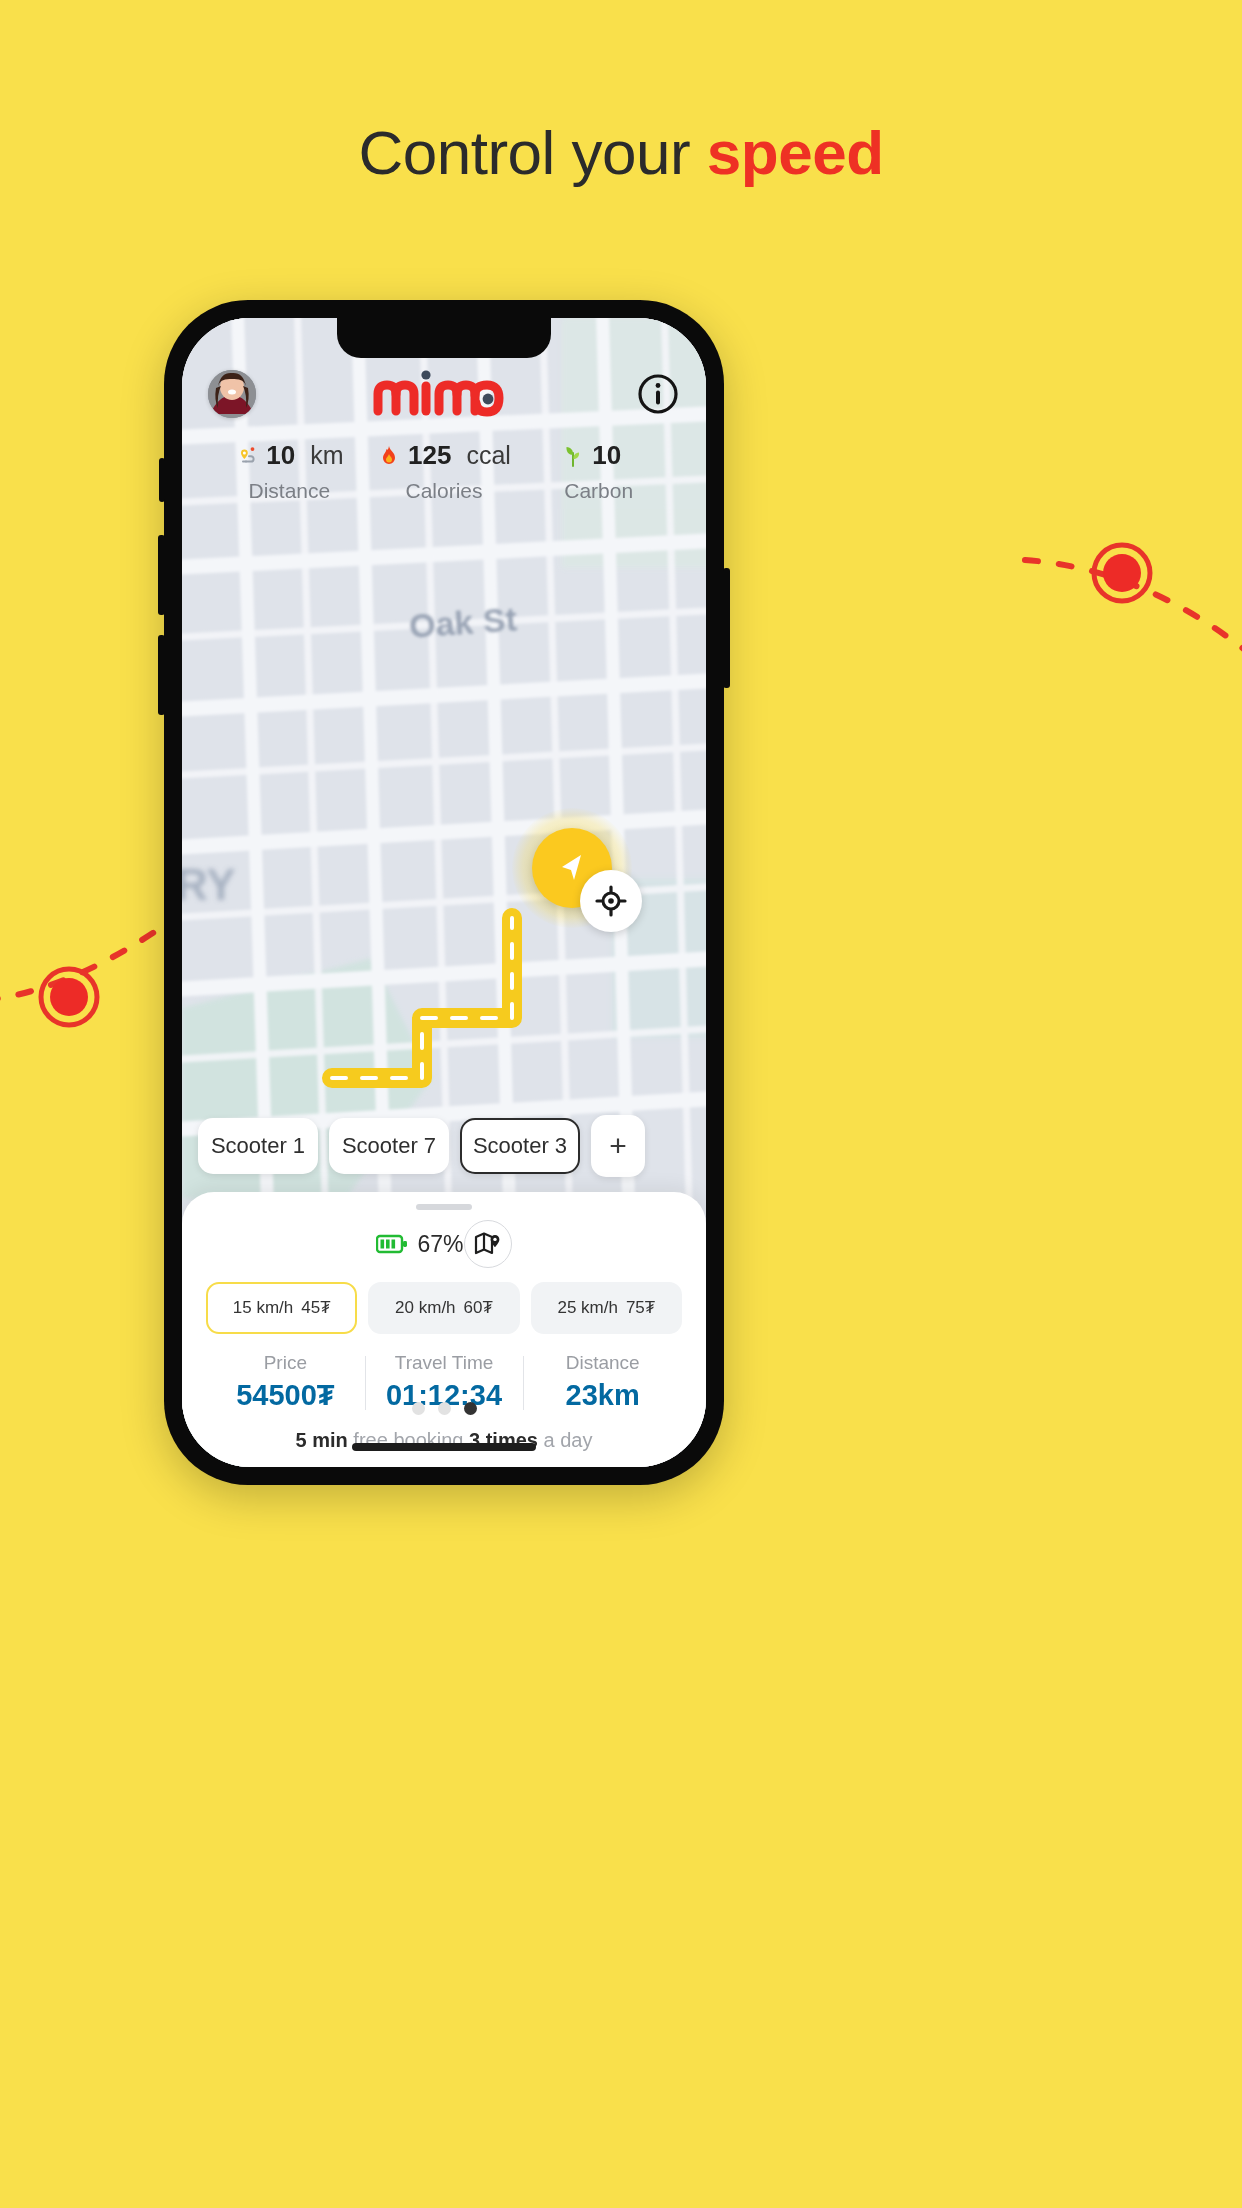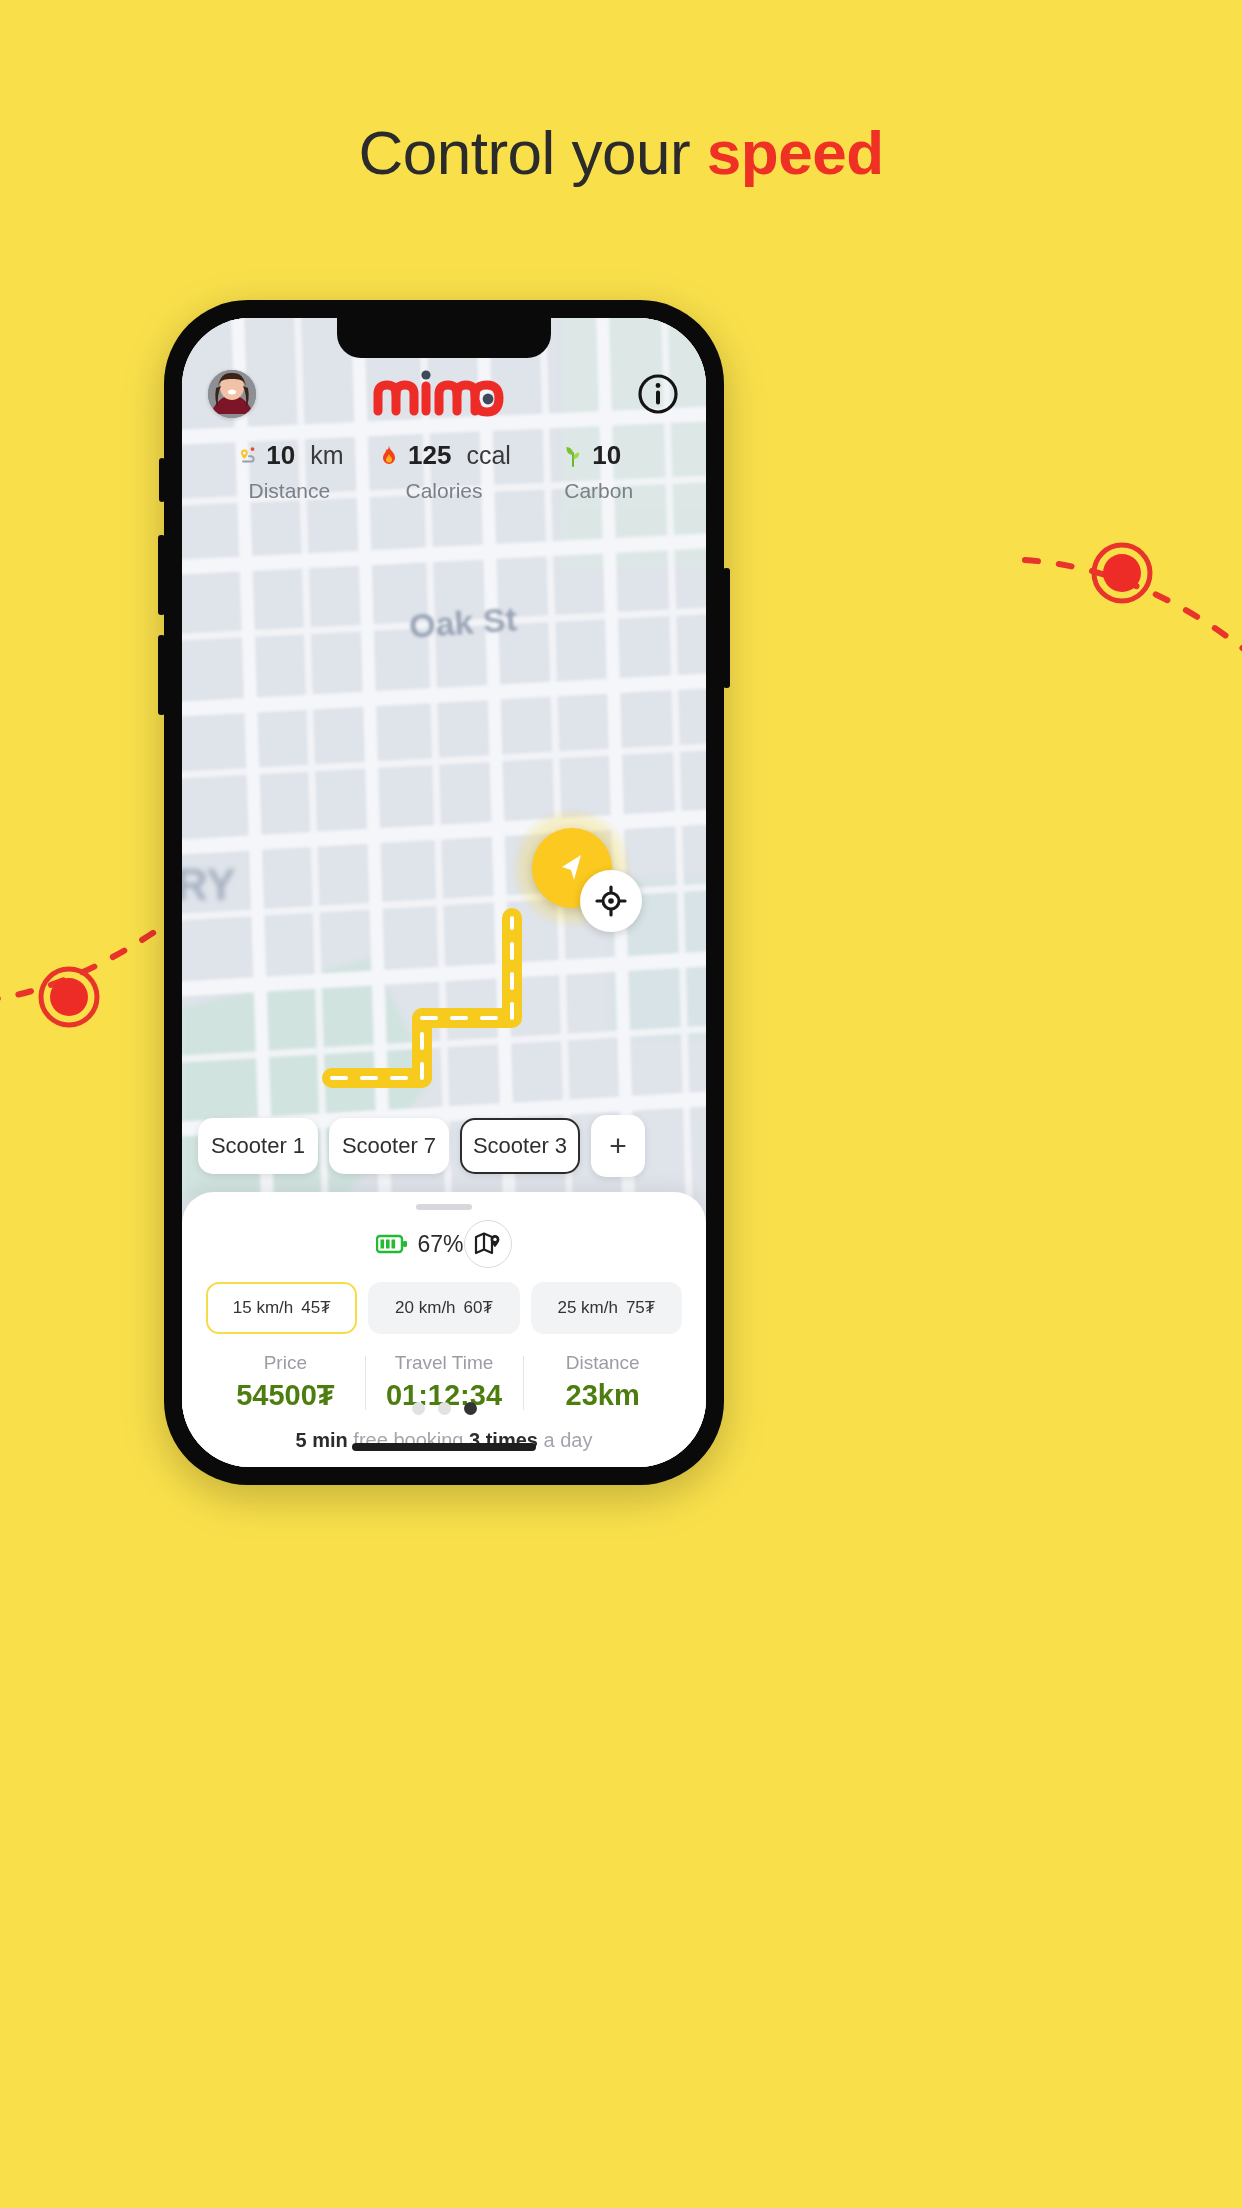--- a/index.html
+++ b/index.html
@@ -203,21 +203,21 @@
 
   .metrics {
     display:flex; margin-top:18px;
   }
   .metric { flex:1; text-align:center; position:relative; }
   .metric + .metric::before {
     content:""; position:absolute; left:0; top:4px;
     width:1px; height:54px; background:#E2E4E8;
   }
   .metric-label { font-size:19px; color:#9A9DA3; }
-  .metric-value { font-size:29px; font-weight:700; color:#4d7c0f; margin-top:5px; white-space:nowrap; }
+  .metric-value { font-size:29px; font-weight:700; color:#0369a1; margin-top:5px; white-space:nowrap; }
 
   .free-note {
     text-align:center; margin-top:17px;
     font-size:20px; color:#A2A5AB;
   }
   .free-note b { color:#2B2B2B; font-weight:700;margin-top:40px; }
 
   
   .page-dots {
     position:absolute; left:0; bottom:52px; width:100%;

